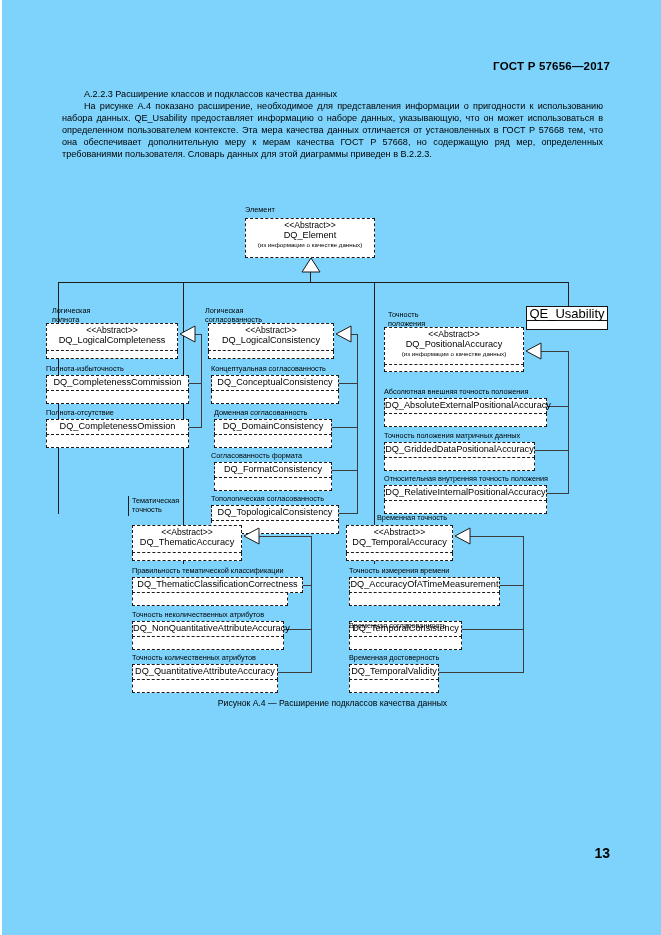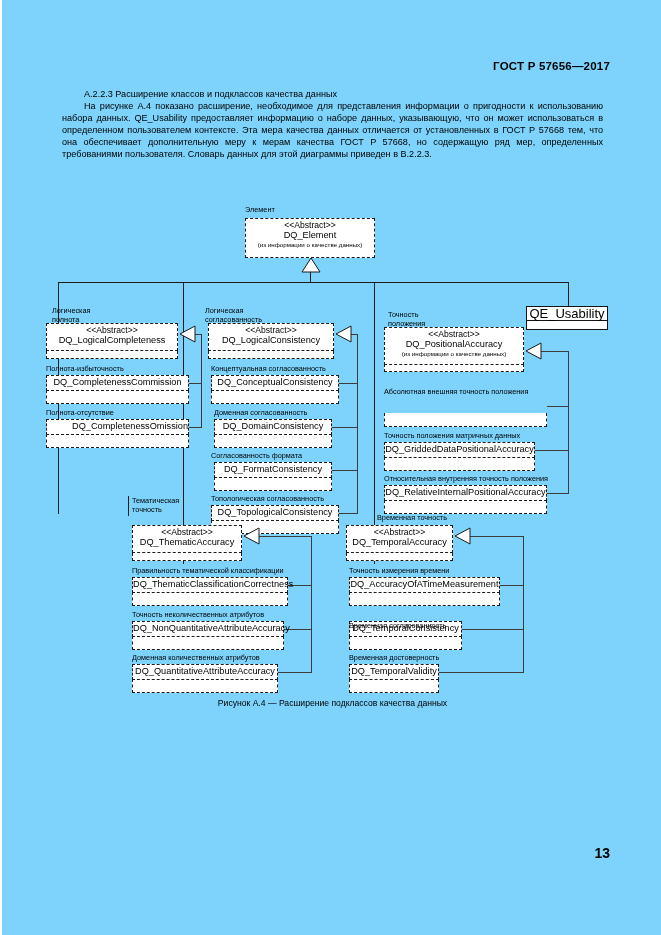--- a/index.html
+++ b/index.html
@@ -150,21 +150,21 @@
     </svg>
 
     <div class="cap" style="left:44px;top:169px;">Полнота-избыточность</div>
     <div class="attr" style="left:44px;top:194px;width:143px;height:14px;"></div>
     <div class="cls" style="left:44px;top:179px;width:143px;height:16px;">
       <div class="nm">DQ_CompletenessCommission</div>
     </div>
 
     <div class="cap" style="left:44px;top:213px;">Полнота-отсутствие</div>
     <div class="attr" style="left:44px;top:238px;width:143px;height:14px;"></div>
-    <div class="cls" style="left:44px;top:223px;width:143px;height:16px;text-align:right;">
+    <div class="cls" style="left:44px;top:223px;width:143px;height:16px;">
       <div class="nm">DQ_CompletenessOmission</div>
     </div>
 
     <div class="ln ln2 vln" style="left:199px;top:138px;height:93px;"></div>
     <div class="ln ln2 hln" style="left:193px;top:138px;width:7px;"></div>
     <div class="ln ln2 hln" style="left:187px;top:187px;width:13px;"></div>
     <div class="ln ln2 hln" style="left:187px;top:231px;width:13px;"></div>
 
     <div class="cap two" style="left:203px;top:110px;">
       <div>Логическая</div>
@@ -221,20 +221,23 @@
       <div class="st">&lt;&lt;Abstract&gt;&gt;</div>
       <div class="nm">DQ_PositionalAccuracy</div>
       <div class="sub">(из информации о качестве данных)</div>
     </div>
     <svg class="glyph" style="left:524px;top:147px;" width="15" height="16">
       <polygon points="0,8 15,0 15,16" fill="#ffffff" stroke="#1a1a1a" stroke-width="1"></polygon>
     </svg>
 
     <div class="cap" style="left:382px;top:192px;">Абсолютная внешняя точность положения</div>
     <div class="attr" style="left:382px;top:217px;width:163px;height:14px;"></div>
+    <div class="cls" style="left:382px;top:202px;width:163px;height:16px;">
+      <div class="nm">DQ_AbsoluteExternalPositionalAccuracy</div>
+    </div>
 
     <div class="cap" style="left:382px;top:236px;">Точность положения матричных данных</div>
     <div class="attr" style="left:382px;top:261px;width:151px;height:14px;"></div>
     <div class="cls" style="left:382px;top:246px;width:151px;height:16px;">
       <div class="nm">DQ_GriddedDataPositionalAccuracy</div>
     </div>
 
     <div class="cap" style="left:382px;top:279px;">Относительная внутренняя точность положения</div>
     <div class="attr" style="left:382px;top:304px;width:163px;height:14px;"></div>
     <div class="cls" style="left:382px;top:289px;width:163px;height:16px;">
@@ -256,31 +259,31 @@
     <div class="cls" style="left:130px;top:329px;width:110px;height:28px;">
       <div class="st">&lt;&lt;Abstract&gt;&gt;</div>
       <div class="nm">DQ_ThematicAccuracy</div>
     </div>
     <svg class="glyph" style="left:242px;top:332px;" width="15" height="16">
       <polygon points="0,8 15,0 15,16" fill="#ffffff" stroke="#1a1a1a" stroke-width="1"></polygon>
     </svg>
 
     <div class="cap" style="left:130px;top:371px;">Правильность тематической классификации</div>
     <div class="attr" style="left:130px;top:396px;width:156px;height:14px;"></div>
-    <div class="cls" style="left:130px;top:381px;width:156px;height:16px;">
+    <div class="cls" style="left:130px;top:381px;width:171px;height:16px;">
       <div class="nm">DQ_ThematicClassificationCorrectness</div>
     </div>
 
     <div class="cap" style="left:130px;top:415px;">Точность неколичественных атрибутов</div>
     <div class="attr" style="left:130px;top:440px;width:152px;height:14px;"></div>
     <div class="cls" style="left:130px;top:425px;width:152px;height:16px;">
       <div class="nm">DQ_NonQuantitativeAttributeAccuracy</div>
     </div>
 
-    <div class="cap" style="left:130px;top:458px;">Доменная количественных атрибутов</div>
+    <div class="cap" style="left:130px;top:458px;">Точность количественных атрибутов</div>
     <div class="attr" style="left:130px;top:483px;width:146px;height:14px;"></div>
     <div class="cls" style="left:130px;top:468px;width:146px;height:16px;">
       <div class="nm">DQ_QuantitativeAttributeAccuracy</div>
     </div>
 
     <div class="ln ln2 vln" style="left:309px;top:340px;height:136px;"></div>
     <div class="ln ln2 hln" style="left:257px;top:340px;width:53px;"></div>
     <div class="ln ln2 hln" style="left:286px;top:389px;width:24px;"></div>
     <div class="ln ln2 hln" style="left:282px;top:433px;width:28px;"></div>
     <div class="ln ln2 hln" style="left:276px;top:476px;width:34px;"></div>

